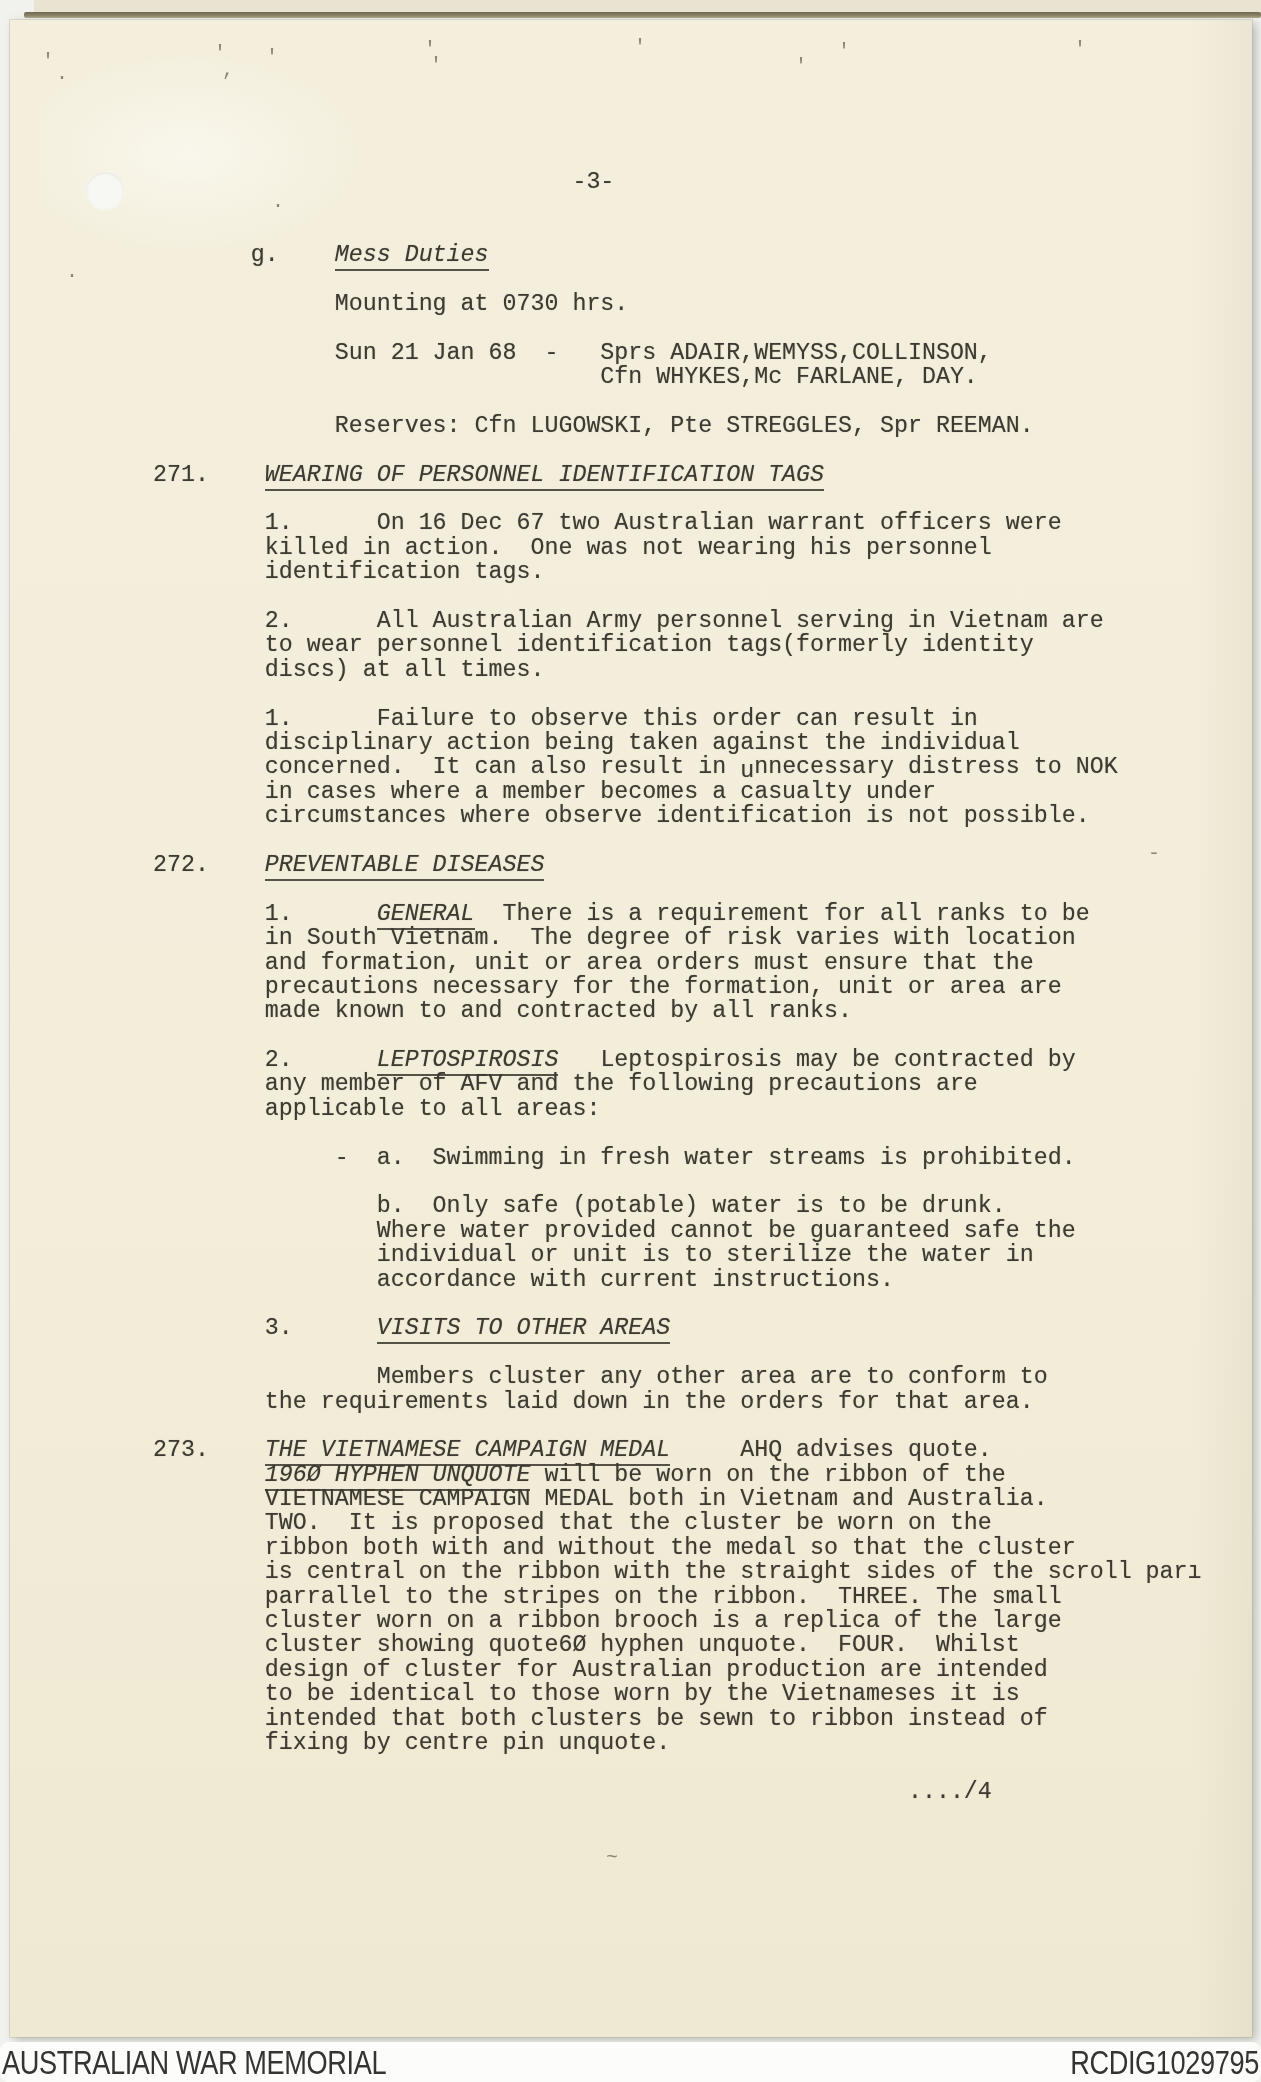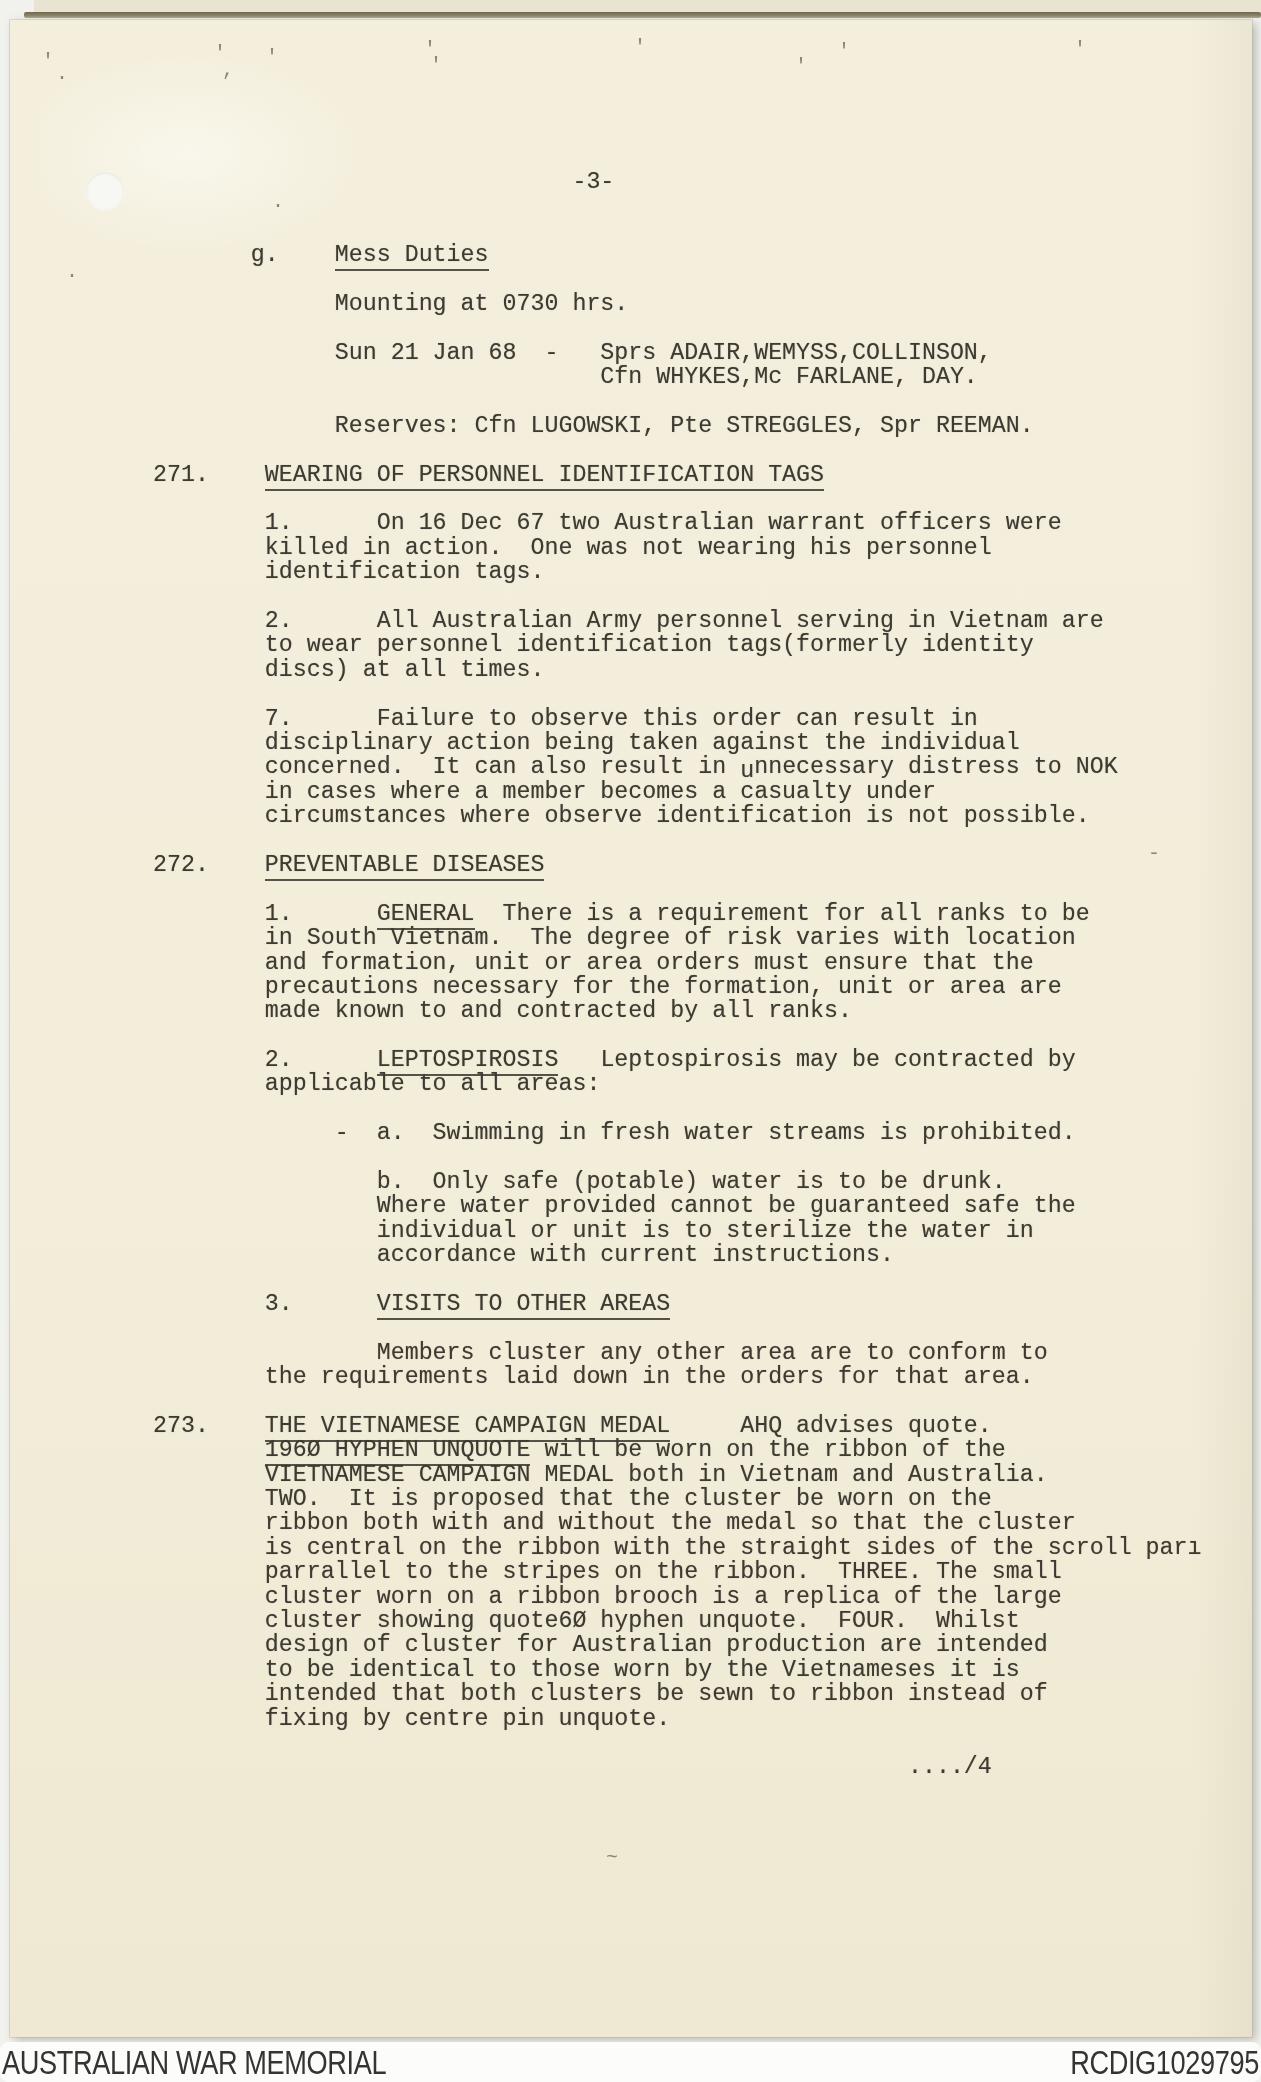--- a/index.html
+++ b/index.html
@@ -48,21 +48,21 @@
   
   .typewriter{
     position:absolute;left:143px;top:150px; 
     font-family:"Liberation Mono", monospace;
     font-size:23.3px;line-height:24.4px;
     color:#3e3a31;
     text-shadow:0 0 1px rgba(62,58,49,.4);
   }
   .line{white-space:pre;height:24.4px;}
   .line span{white-space:pre;}
-  .u{border-bottom:2px solid rgba(58,54,45,.85);padding-bottom:1px;}
+  .u{border-bottom:2px solid rgba(58,54,45,.85);padding-bottom:1px;font-style:italic;}
   .lo{position:relative;top:4px;}
 
   
   .artifact{
     position:absolute;
     font-family:"Liberation Mono", monospace;
     font-size:20px;color:rgba(70,64,52,.6);
     pointer-events:none;
   }
 
@@ -106,35 +106,36 @@
         <div class="line"><span>271.    </span><span class="u">WEARING OF PERSONNEL IDENTIFICATION TAGS</span></div>
         <div class="line">&nbsp;</div>
         <div class="line"><span>        1.      On 16 Dec 67 two Australian warrant officers were</span></div>
         <div class="line"><span>        killed in action.  One was not wearing his personnel</span></div>
         <div class="line"><span>        identification tags.</span></div>
         <div class="line">&nbsp;</div>
         <div class="line"><span>        2.      All Australian Army personnel serving in Vietnam are</span></div>
         <div class="line"><span>        to wear personnel identification tags(formerly identity</span></div>
         <div class="line"><span>        discs) at all times.</span></div>
         <div class="line">&nbsp;</div>
-        <div class="line"><span>        7.      Failure to observe this order can result in</span></div>
+        <div class="line"><span>        1.      Failure to observe this order can result in</span></div>
         <div class="line"><span>        disciplinary action being taken against the individual</span></div>
         <div class="line"><span>        concerned.  It can also result in </span><span class="lo">u</span><span>nnecessary distress to NOK</span></div>
         <div class="line"><span>        in cases where a member becomes a casualty under</span></div>
         <div class="line"><span>        circumstances where observe identification is not possible.</span></div>
         <div class="line">&nbsp;</div>
         <div class="line"><span>272.    </span><span class="u">PREVENTABLE DISEASES</span></div>
         <div class="line">&nbsp;</div>
         <div class="line"><span>        1.      </span><span class="u">GENERAL</span><span>  There is a requirement for all ranks to be</span></div>
         <div class="line"><span>        in South Vietnam.  The degree of risk varies with location</span></div>
         <div class="line"><span>        and formation, unit or area orders must ensure that the</span></div>
         <div class="line"><span>        precautions necessary for the formation, unit or area are</span></div>
         <div class="line"><span>        made known to and contracted by all ranks.</span></div>
         <div class="line">&nbsp;</div>
         <div class="line"><span>        2.      </span><span class="u">LEPTOSPIROSIS</span><span>   Leptospirosis may be contracted by</span></div>
+        <div class="line"><span>        any member of AFV and the following precautions are</span></div>
         <div class="line"><span>        applicable to all areas:</span></div>
         <div class="line">&nbsp;</div>
         <div class="line"><span>             -  a.  Swimming in fresh water streams is prohibited.</span></div>
         <div class="line">&nbsp;</div>
         <div class="line"><span>                b.  Only safe (potable) water is to be drunk.</span></div>
         <div class="line"><span>                Where water provided cannot be guaranteed safe the</span></div>
         <div class="line"><span>                individual or unit is to sterilize the water in</span></div>
         <div class="line"><span>                accordance with current instructions.</span></div>
         <div class="line">&nbsp;</div>
         <div class="line"><span>        3.      </span><span class="u">VISITS TO OTHER AREAS</span></div>

